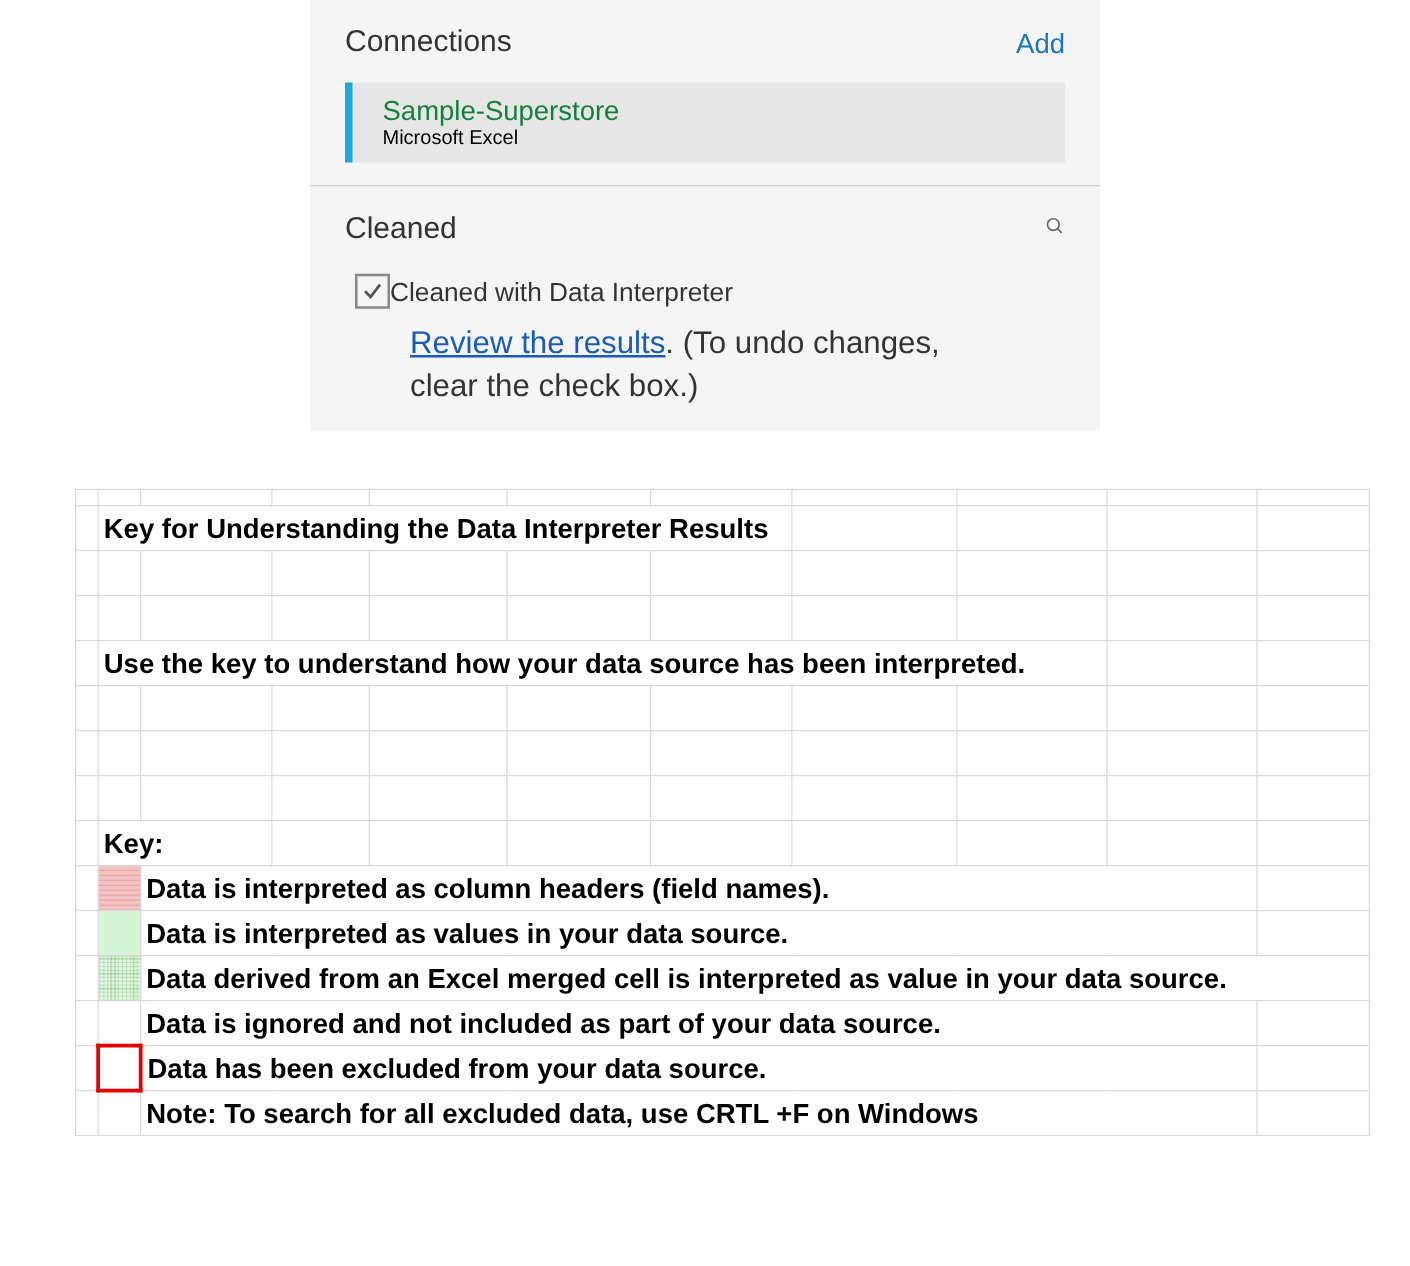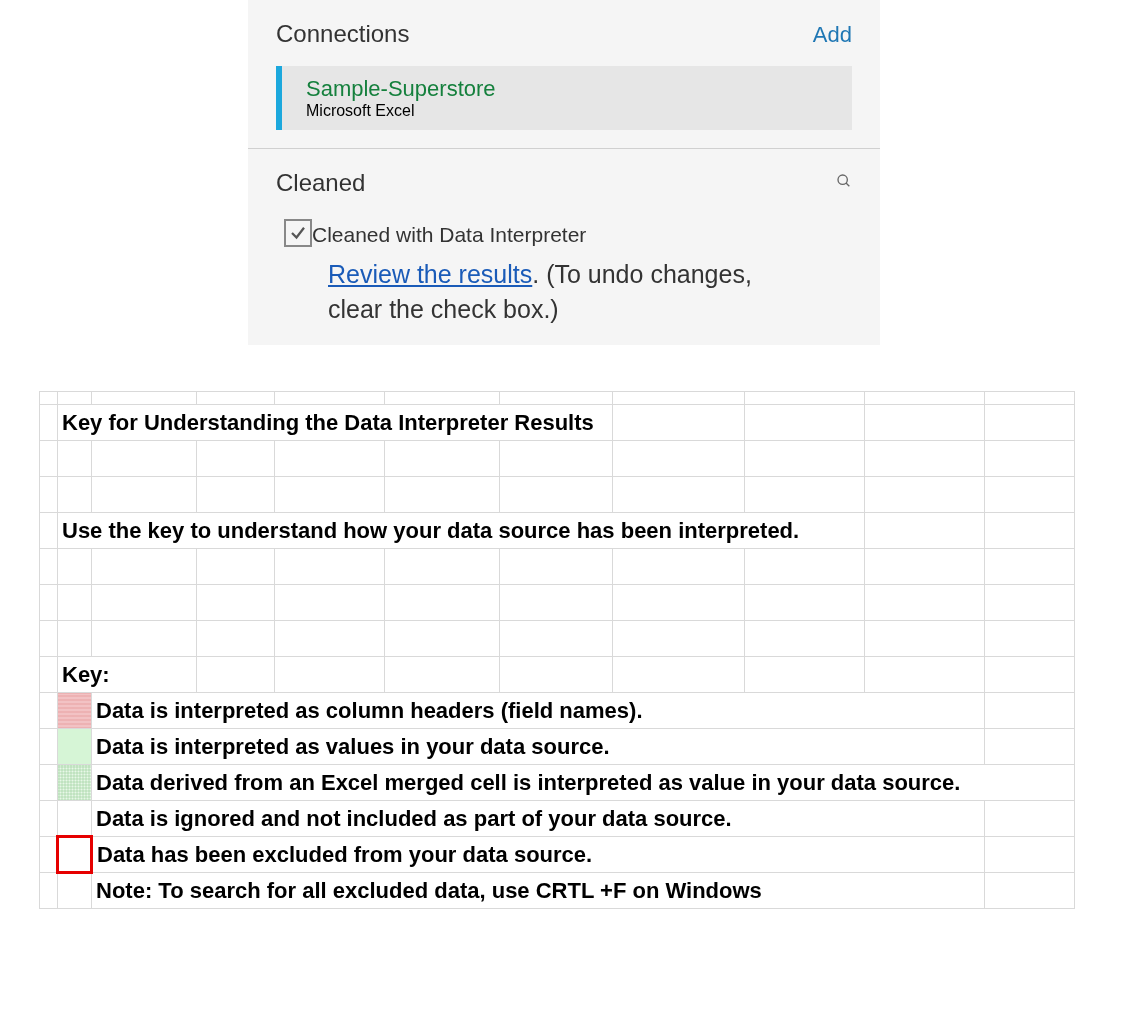--- a/index.html
+++ b/index.html
@@ -93,21 +93,21 @@
       padding-right: 40px;
     }
     .review-link {
       color: #1a5bb8;
       text-decoration: underline;
     }
 
     
     .spreadsheet {
       margin-top: 46px;
-      margin-left: 39px;
+      margin-left: 60px;
       width: 1035px;
       border-collapse: collapse;
       table-layout: fixed;
     }
     .spreadsheet td {
       border: 1px solid #d9d9d9;
       height: 36px;
       padding: 0 4px;
       font-family: "Segoe UI", Arial, sans-serif;
       font-size: 22px;

